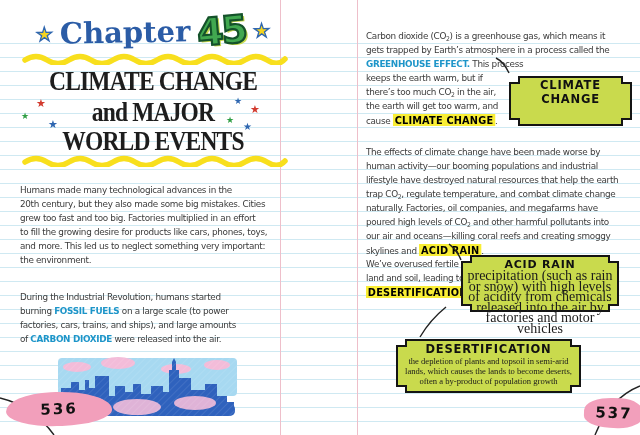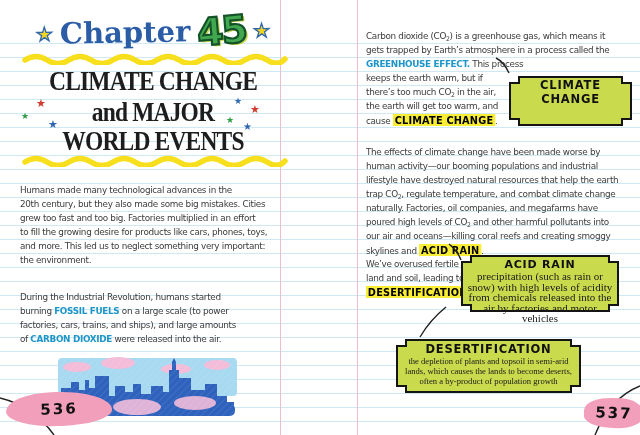--- a/index.html
+++ b/index.html
@@ -31,21 +31,21 @@
   .seg-p{}
   .seg-b{color:#1d95c9;font-weight:700;}
   .seg-h{background:#f9ee35;font-weight:800;color:#000;padding:0 2px;font-size:10.5px;letter-spacing:.2px;}
   .seg-sub{font-size:6.5px;vertical-align:-2px;}
 
   
   .defbox{z-index:3;}
   .defbox svg{position:absolute;top:0;left:0;}
   .defbox-inner{position:absolute;top:4px;left:6px;right:6px;text-align:center;}
   .defbox-title{font-weight:800;font-size:11px;letter-spacing:.8px;color:#111;}
-  .defbox-body{font-family:"Liberation Serif",serif;font-size:11px;line-height:10.5px;color:#1a1a1a;}
+  .defbox-body{font-family:"Liberation Serif",serif;font-size:14px;line-height:10.5px;color:#1a1a1a;}
   .pointer{stroke:#222;stroke-width:1.4;fill:none;}
 
   
   .pagenum{z-index:5;background:#f29fbb;color:#111;font-weight:900;font-size:15px;letter-spacing:2px;display:flex;align-items:center;justify-content:center;}
   .blob-l{left:6px;top:392px;width:106px;height:34px;border-radius:45% 55% 50% 50%/55% 60% 45% 50%;transform:rotate(-2deg);}
   .blob-r{left:584px;top:398px;width:60px;height:30px;border-radius:55% 45% 50% 50%/50% 60% 55% 45%;transform:rotate(2deg);}
 </style>
 </head>
 <body>
 

